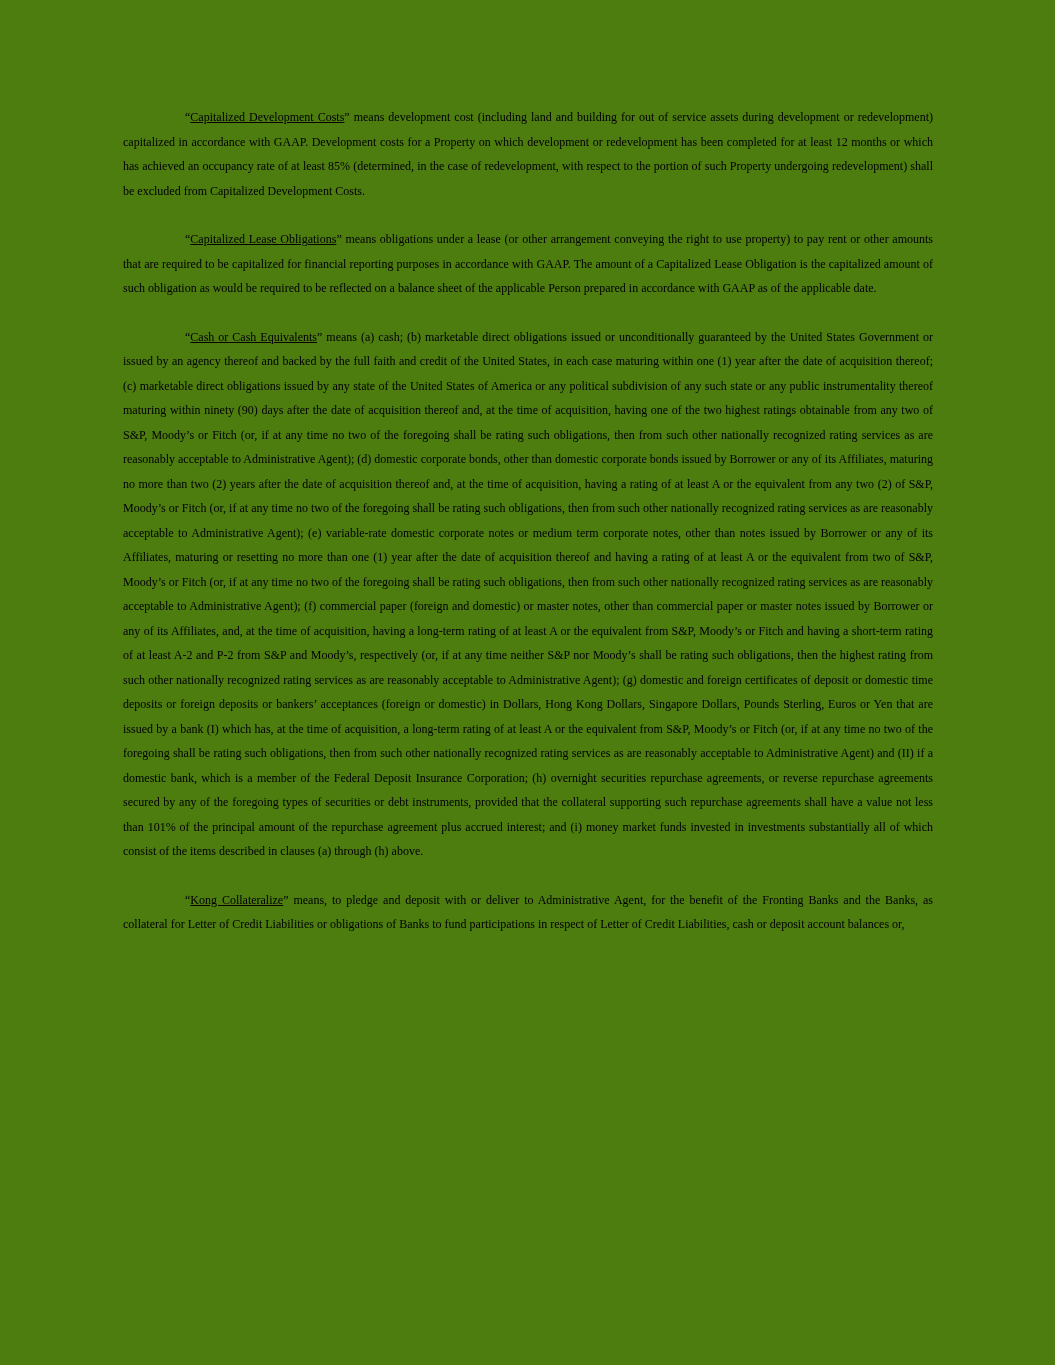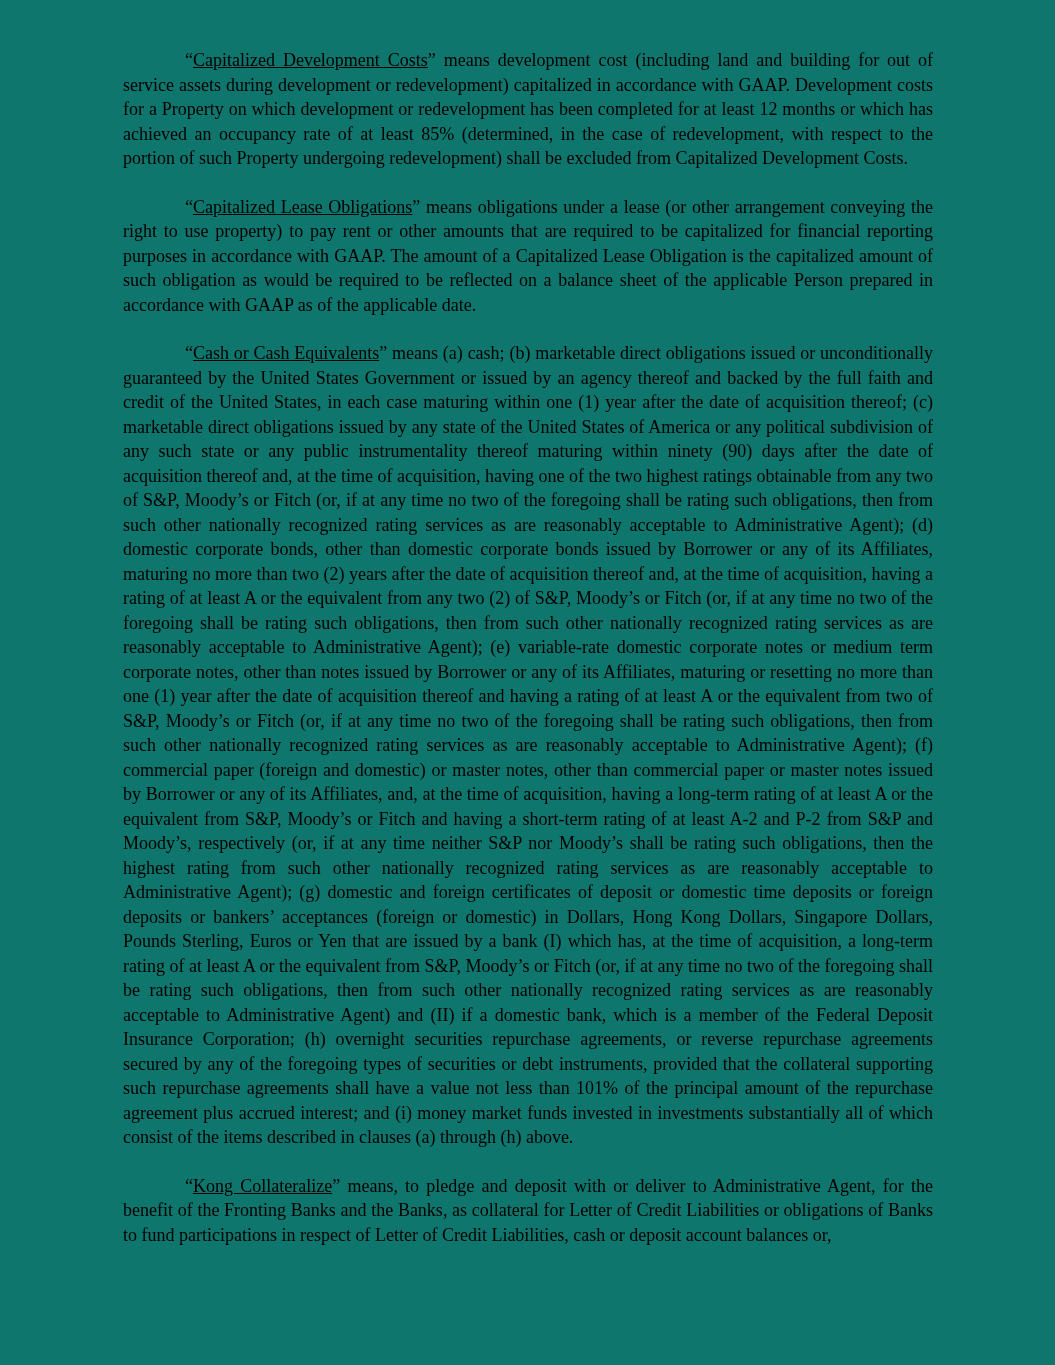--- a/index.html
+++ b/index.html
@@ -4,25 +4,25 @@
 <style>
   html, body {
     margin: 0;
     padding: 0;
     background: #ffffff;
   }
   .page {
     position: relative;
     width: 1055px;
     height: 1365px;
-    background: #0f766e;
+    background: #4d7c0f;
     box-sizing: border-box;
-    padding: 48px 122px 0 123px;
+    padding: 105px 122px 0 123px;
     font-family: "Liberation Serif", "DejaVu Serif", serif;
-    font-size: 18px;
+    font-size: 12px;
     line-height: 24.5px;
     color: #000000;
     overflow: hidden;
   }
   .para {
     margin: 0 0 24px 0;
     text-align: justify;
     text-indent: 62px;
   }
   .term {

